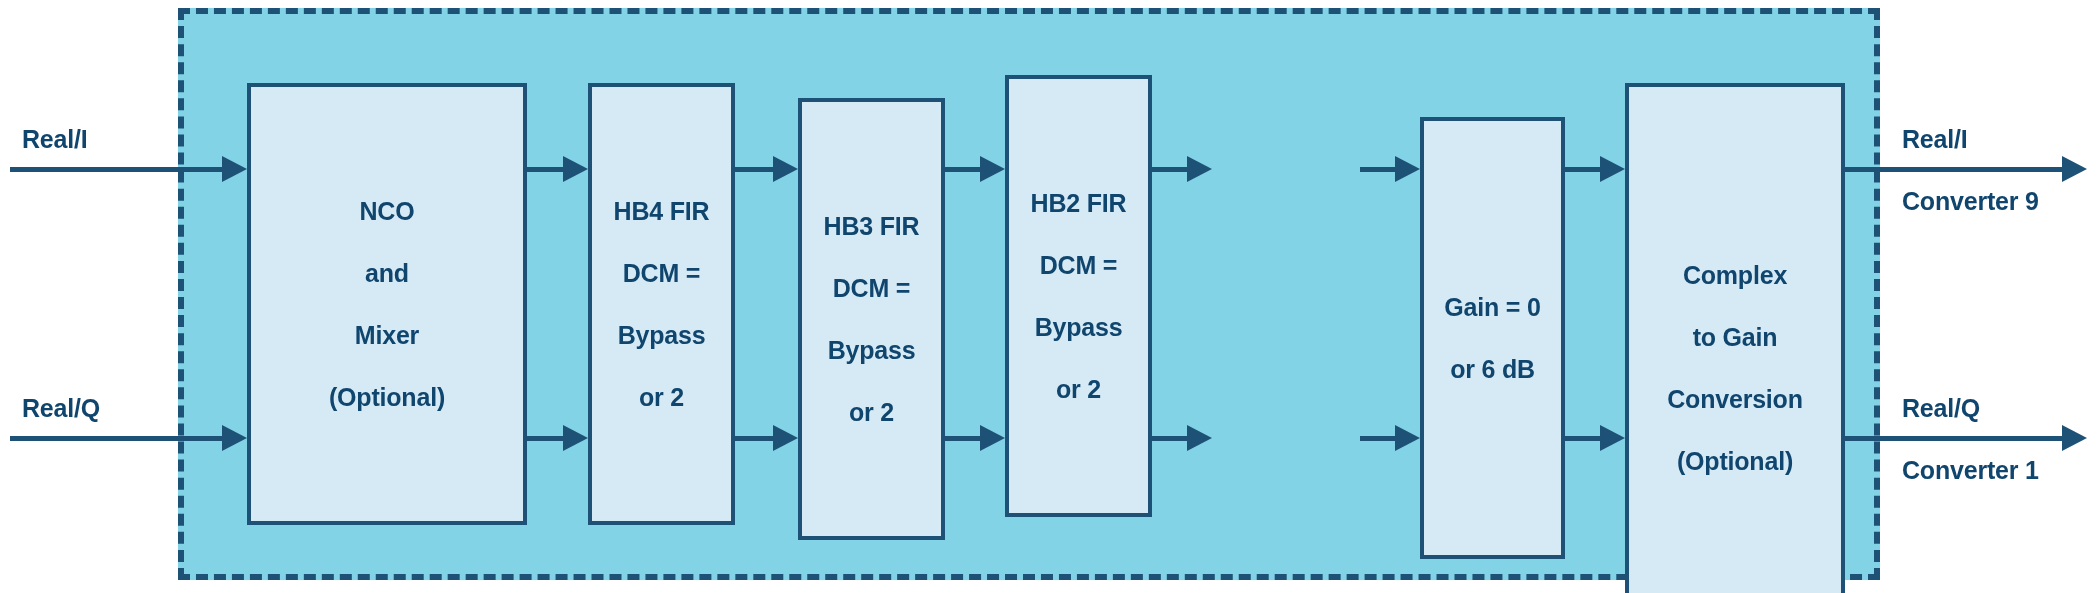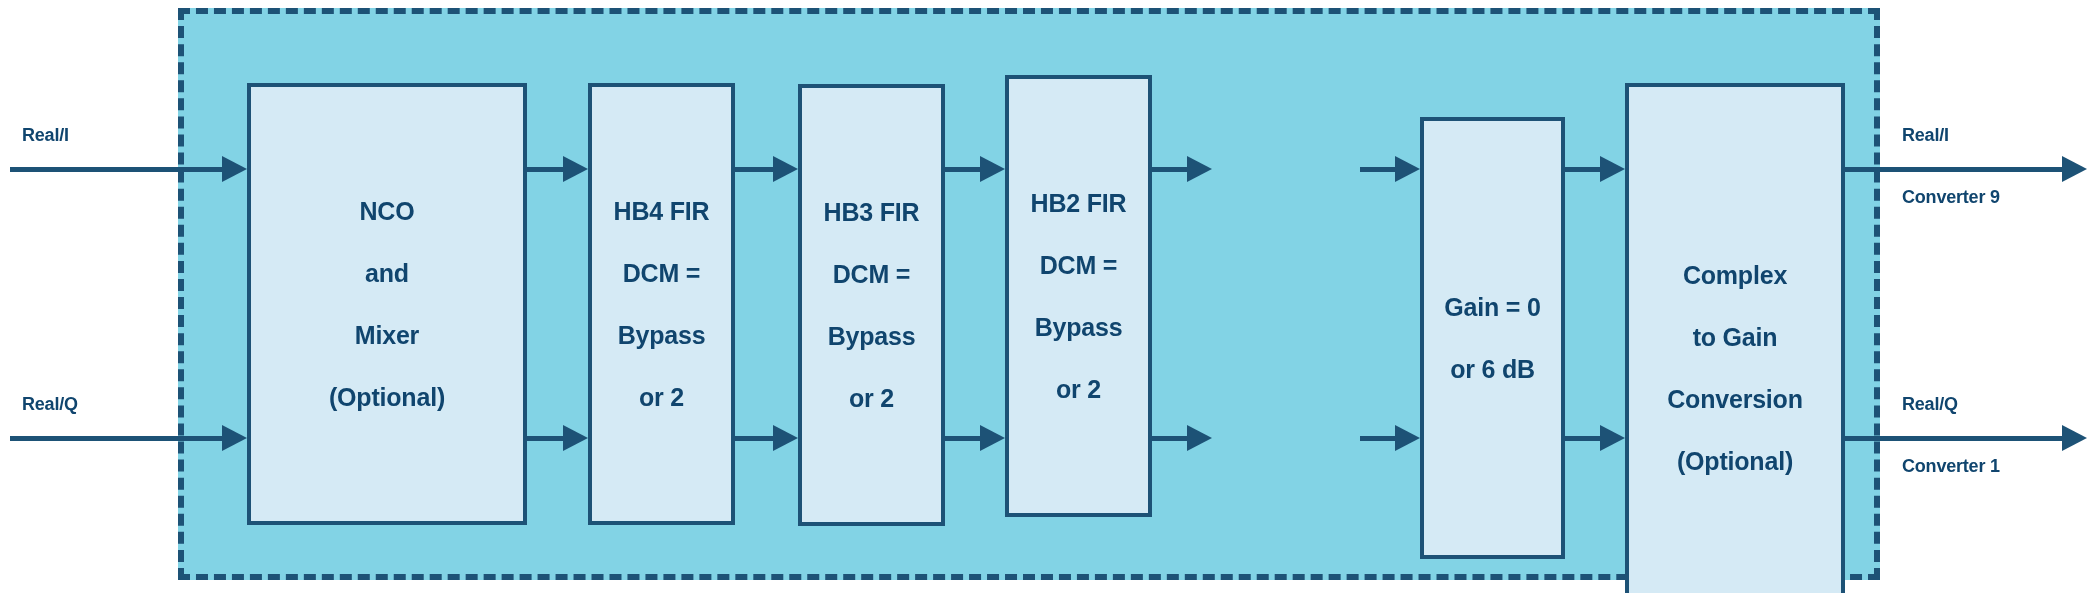--- a/index.html
+++ b/index.html
@@ -44,21 +44,21 @@
     width:0;height:0;
     border-top:13px solid transparent;
     border-bottom:13px solid transparent;
     border-left:25px solid #1d5276;
   }
 
   .iolabel{
     position:absolute;
     color:#10456e;
     font-weight:bold;
-    font-size:18px;
+    font-size:25px;
     white-space:nowrap;
     letter-spacing:-0.2px;
   }
 
   .watermark{
     position:absolute;
     right:14px; bottom:6px;
     color:#a9d9a5;
     font-size:24px;
     font-weight:normal;
@@ -127,21 +127,21 @@
     <span>(Optional)</span>
   </div>
 
   <div class="blk" style="left:588px; top:83px; width:147px; height:442px;">
     <span>HB4 FIR</span>
     <span>DCM =</span>
     <span>Bypass</span>
     <span>or 2</span>
   </div>
 
-  <div class="blk" style="left:798px; top:84px; width:147px; height:442px;">
+  <div class="blk" style="left:798px; top:98px; width:147px; height:442px;">
     <span>HB3 FIR</span>
     <span>DCM =</span>
     <span>Bypass</span>
     <span>or 2</span>
   </div>
 
   <div class="blk" style="left:1005px; top:75px; width:147px; height:442px;">
     <span>HB2 FIR</span>
     <span>DCM =</span>
     <span>Bypass</span>

